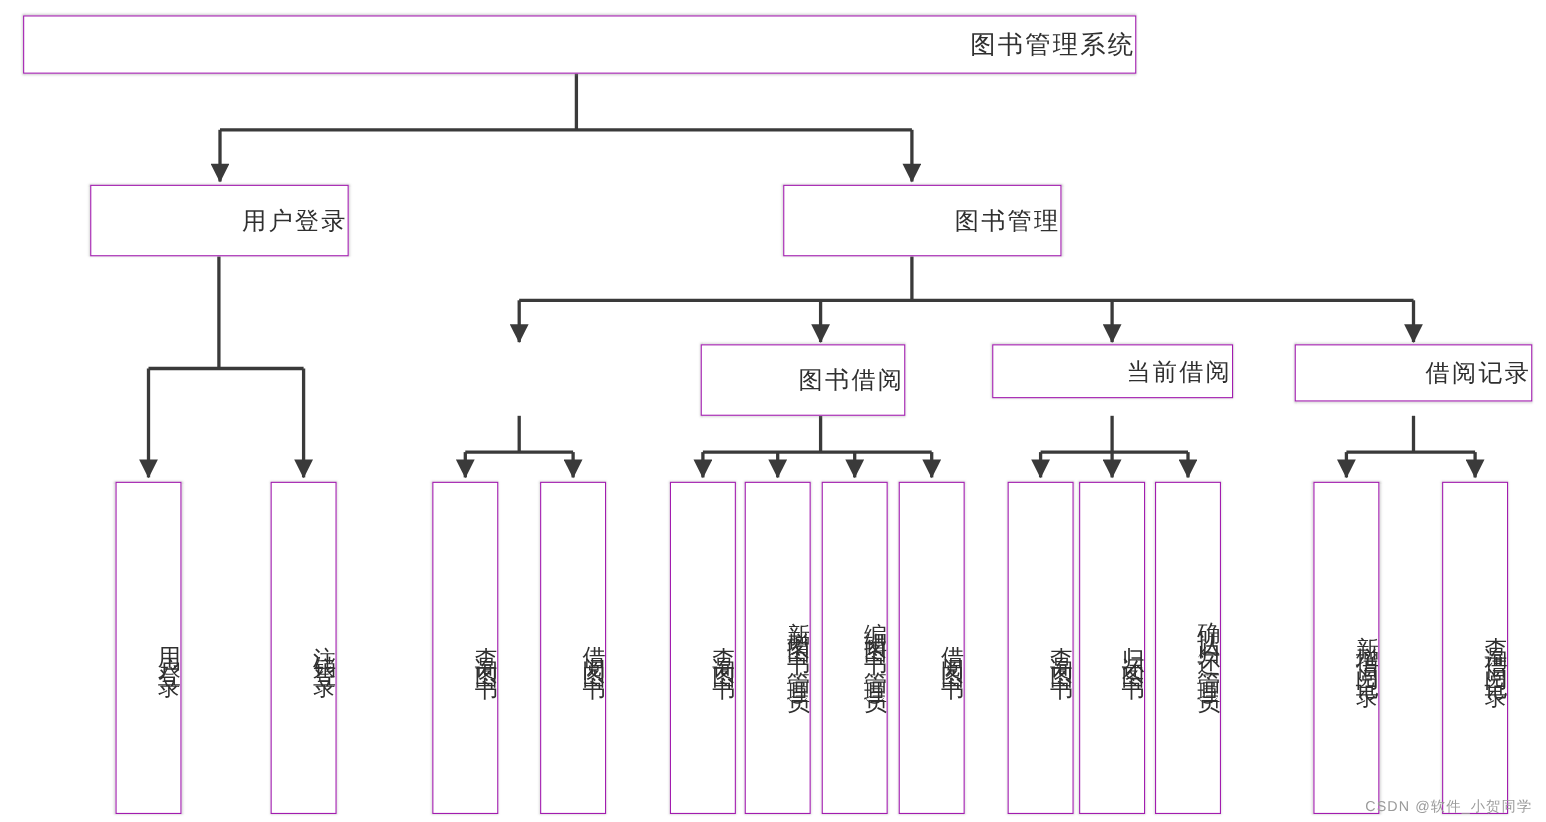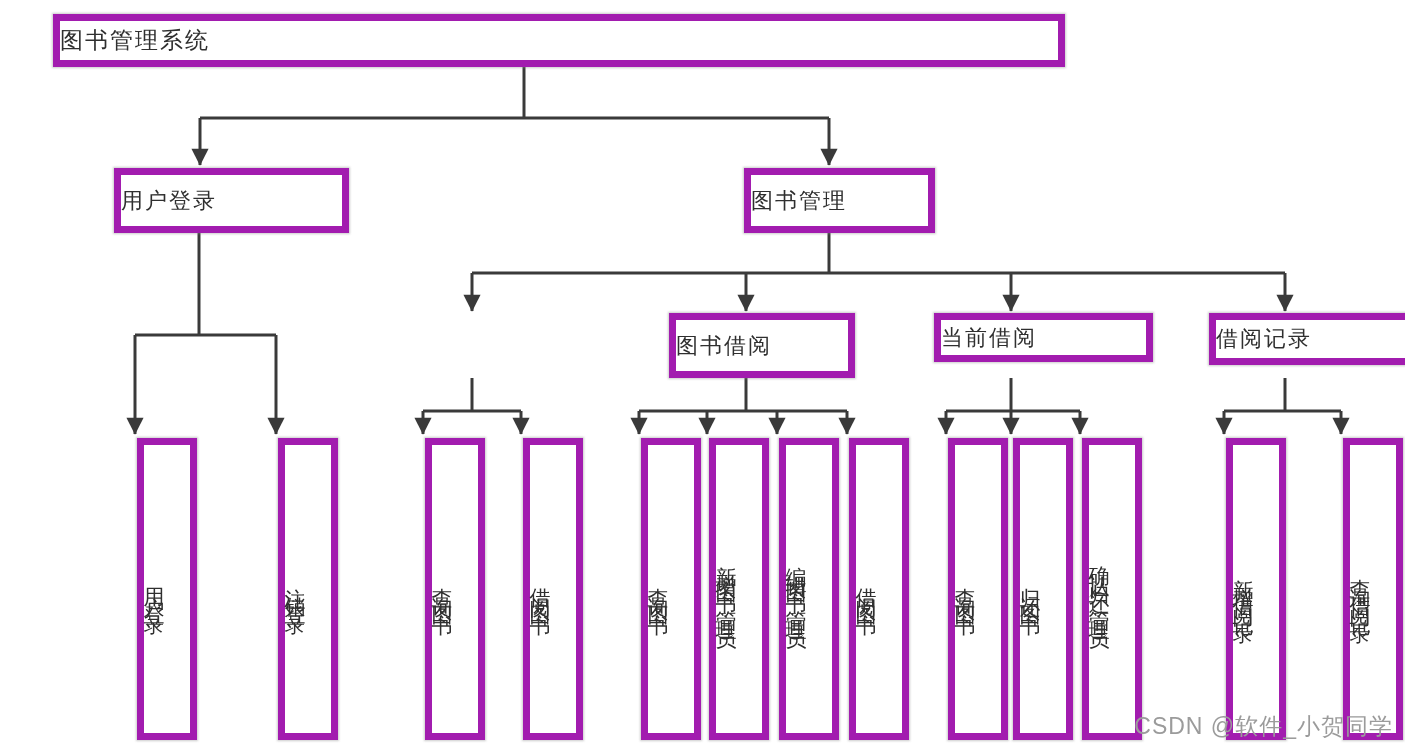--- a/index.html
+++ b/index.html
@@ -18,46 +18,45 @@
   }
   #connectors path {
     stroke: #3a3a3a;
     stroke-width: 3;
     fill: none;
   }
   .node {
     position: absolute;
     box-sizing: border-box;
     background: #ffffff;
-    border: 7px solid #a21caf;
+    border: 1px solid #a21caf;
     box-shadow: 0 0 2px 1px rgba(140,140,140,0.45);
     display: flex;
     align-items: center;
-    justify-content: flex-start;
+    justify-content: flex-end;
     color: #2f2f2f;
-    margin-left: 32px;
   }
   .node.h span {
     font-size: 22px;
     letter-spacing: 2px;
     white-space: nowrap;
   }
   .node.root span { font-size: 23px; }
   .node.v span {
     writing-mode: vertical-rl;
     font-size: 21px;
     letter-spacing: 9px;
     line-height: 1;
     white-space: nowrap;
   }
   #watermark {
     position: absolute;
     right: 12px;
     bottom: 5px;
-    font-size: 23px;
+    font-size: 13px;
     letter-spacing: 1px;
     color: #9b9b9b;
     white-space: nowrap;
   }
 </style>
 </head>
 <body>
 
 <div id="canvas">
 
@@ -123,21 +122,21 @@
     </g>
   </svg>
 
   <div class="node h root" style="left:21px; top:14px; width:1012px; height:53px">
     <span>图书管理系统</span>
   </div>
 
   <div class="node h" style="left:82px; top:168px; width:235px; height:65px">
     <span>用户登录</span>
   </div>
-  <div class="node h" style="left:712px; top:168px; width:191px; height:65px">
+  <div class="node h" style="left:712px; top:168px; width:253px; height:65px">
     <span>图书管理</span>
   </div>
 
   <div class="node h" style="left:637px; top:313px; width:186px; height:65px">
     <span>图书借阅</span>
   </div>
   <div class="node h" style="left:902px; top:313px; width:219px; height:49px">
     <span>当前借阅</span>
   </div>
   <div class="node h" style="left:1177px; top:313px; width:216px; height:52px">

